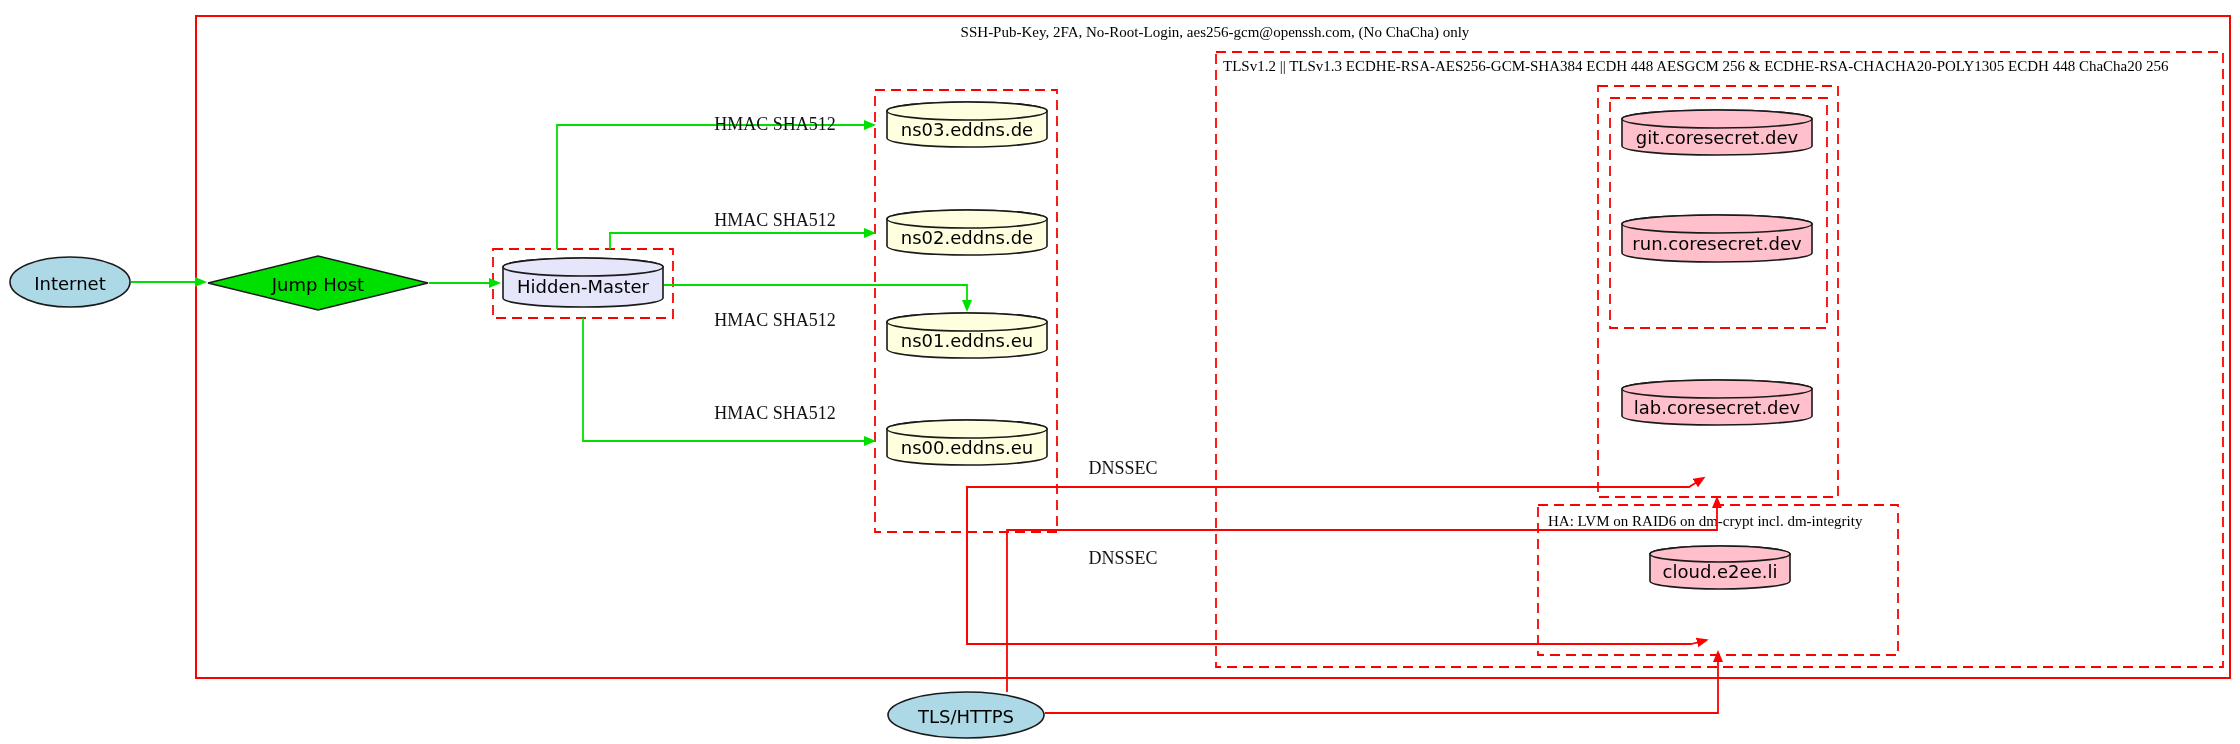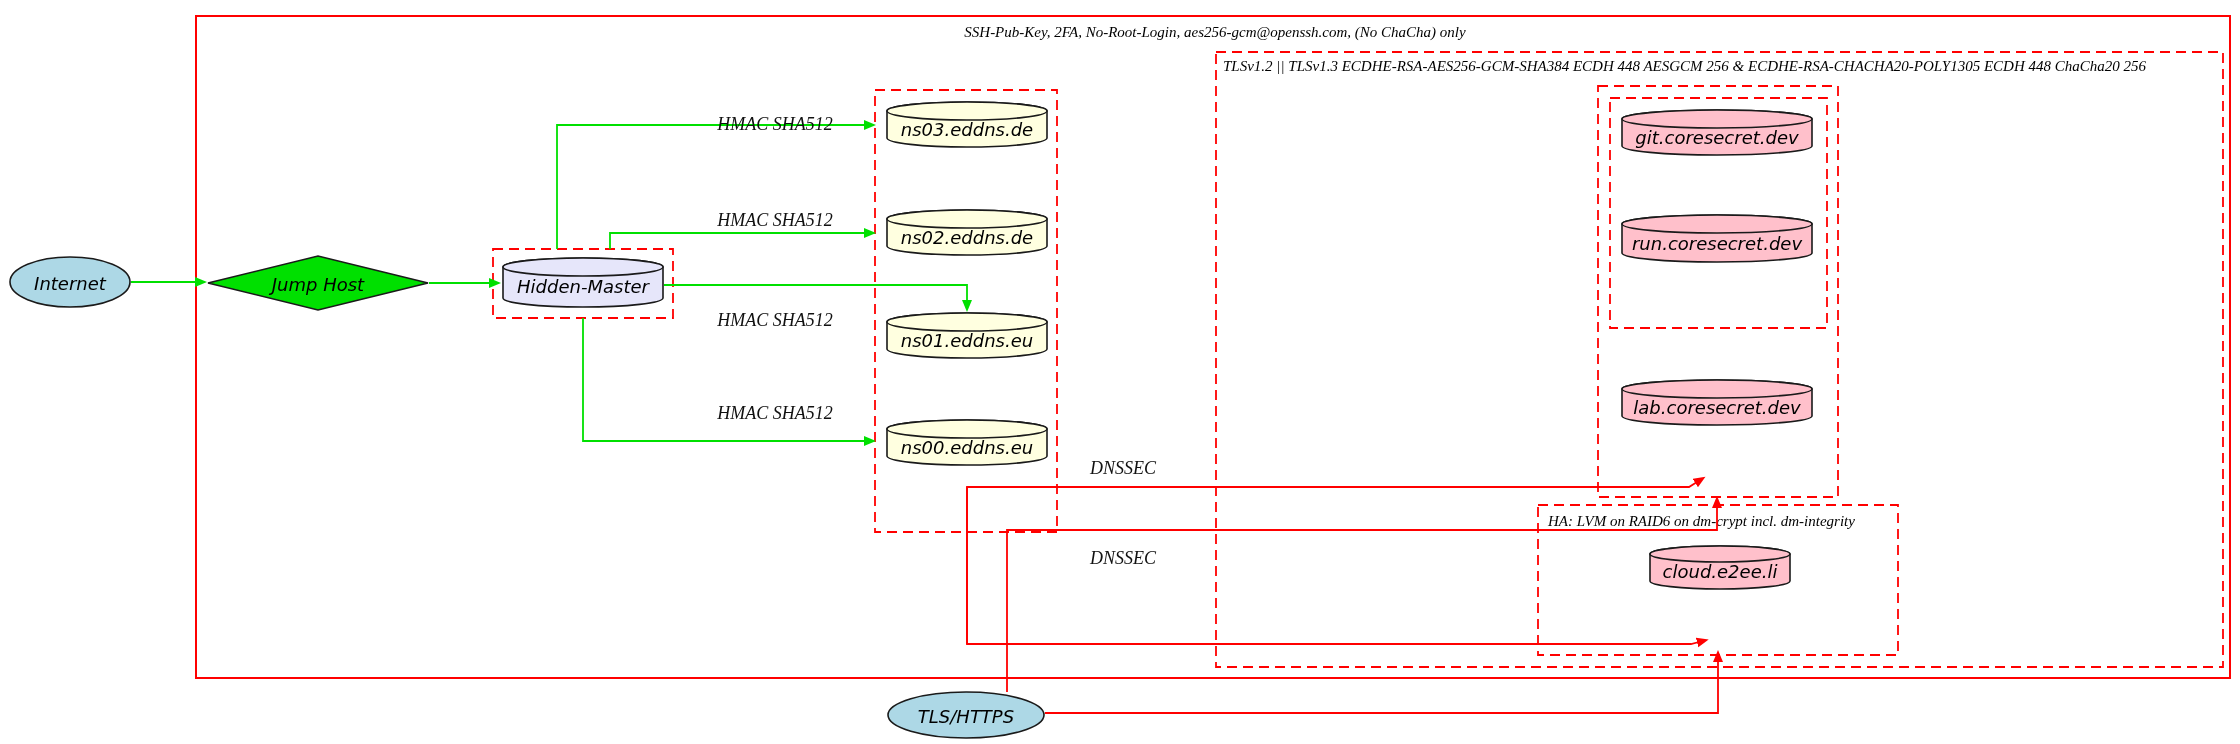--- a/index.html
+++ b/index.html
@@ -1,16 +1,16 @@
 <!DOCTYPE html>
 <html><head>
 <meta charset="utf-8">
 <style>
   html,body{margin:0;padding:0;background:#ffffff;}
-  .canvas{position:relative;width:2240px;height:744px;background:#ffffff;overflow:hidden;font-style:italic;}
+  .canvas{position:relative;width:2240px;height:744px;background:#ffffff;overflow:hidden;}
   svg{display:block;}
   text{font-family:"DejaVu Sans",sans-serif;fill:#000000;}
   .node-label{font-size:18px;}
   .edge-label{font-family:"Liberation Serif","DejaVu Serif",serif;font-size:18px;fill:#111111;}
   .cluster-label{font-family:"Liberation Serif","DejaVu Serif",serif;font-size:15px;fill:#000000;}
   .cluster{fill:none;}
   .dashed{stroke-dasharray:10 6;}
 </style>
 </head>
 <body>

